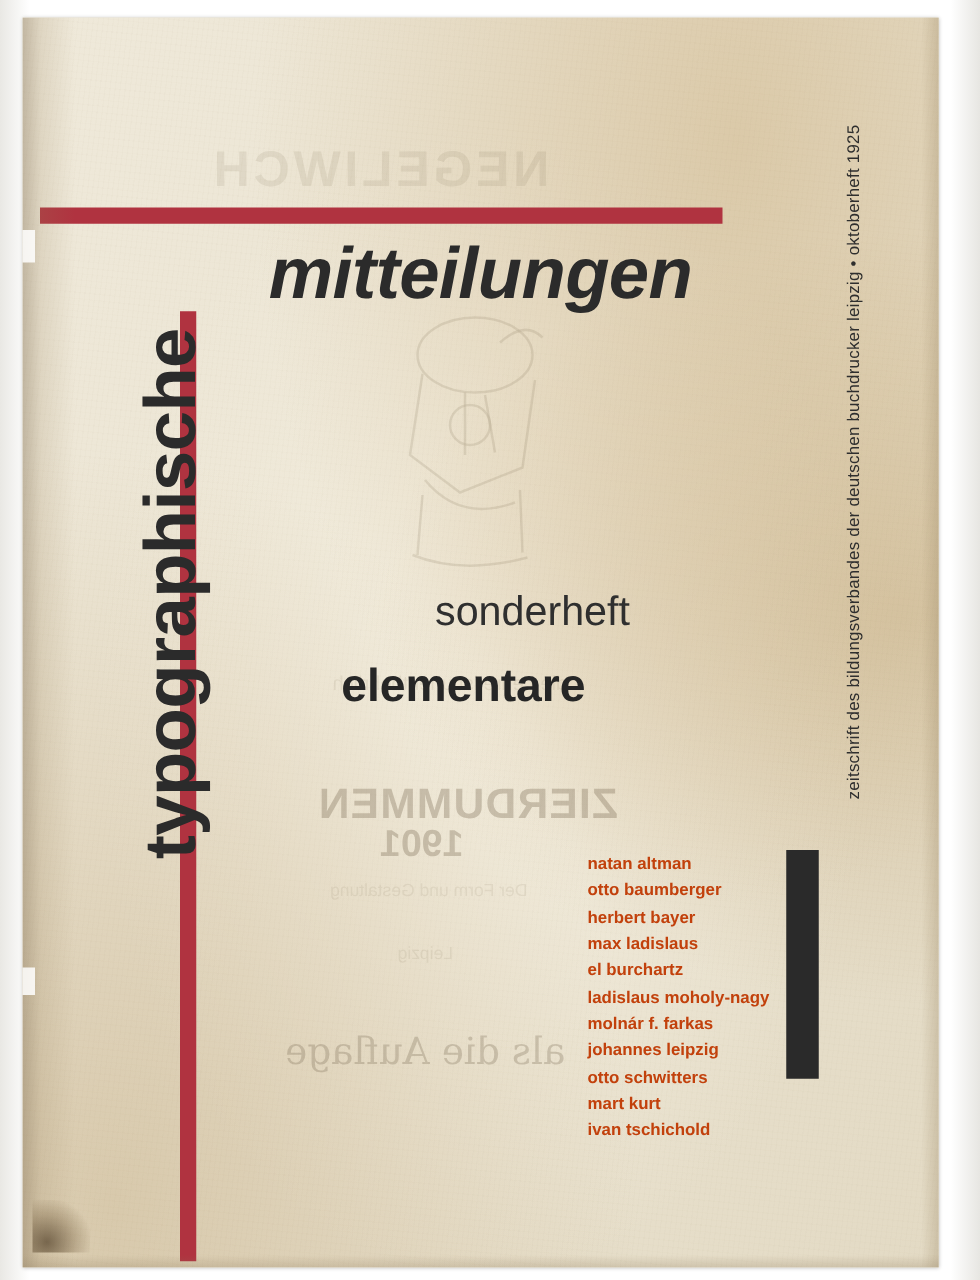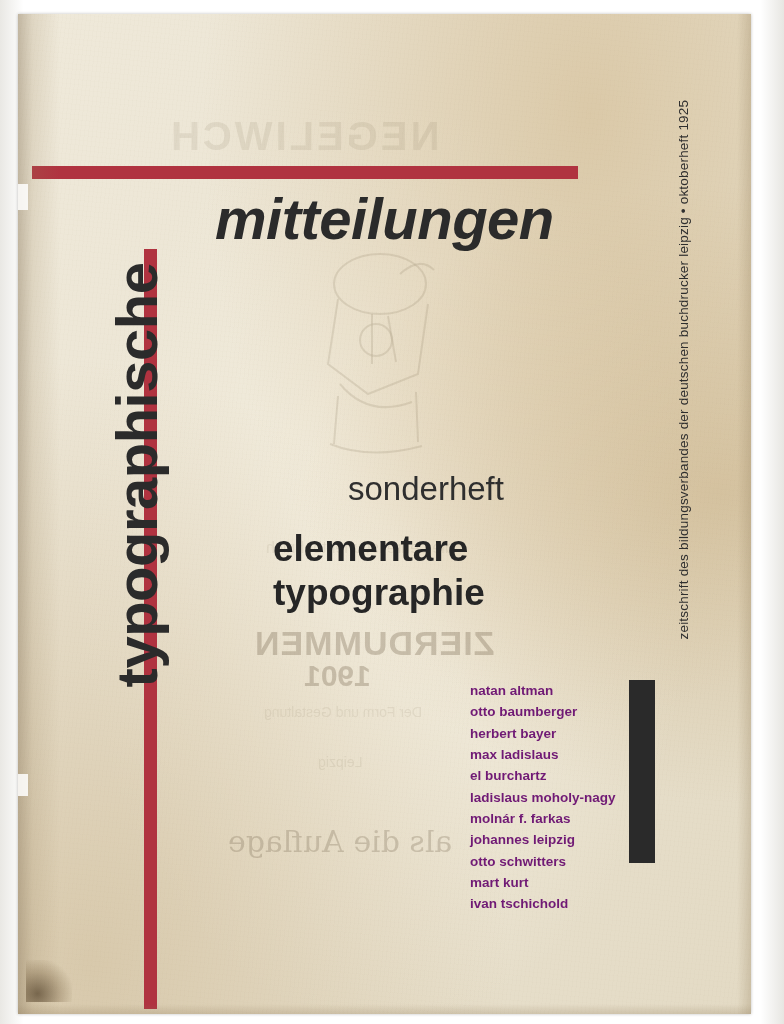--- a/index.html
+++ b/index.html
@@ -208,21 +208,21 @@
     text-align: left;
     white-space: nowrap;
   }
 
   
   .authors {
     position: absolute;
     left: 452px; top: 666px;
     font-size: 13.5px;
     font-weight: 700;
-    color: #701a75;
+    color: #c2410c;
     line-height: 1.58;
   }
   .authors div { white-space: nowrap; }
 
   .black-bar {
     position: absolute;
     left: 611px; top: 666px;
     width: 26px; height: 183px;
     background: #2a2a2a;
   }
@@ -275,21 +275,20 @@
 
     <div class="rule-h"></div>
     <div class="rule-v"></div>
 
     <div class="title-main">mitteilungen</div>
     <div class="title-vertical">typographische</div>
 
     <div class="sub-sonderheft">sonderheft</div>
     <div class="sub-elementare">
       <div>elementare</div>
-      <div>typographie</div>
     </div>
 
     <div class="masthead">zeitschrift des bildungsverbandes der deutschen buchdrucker leipzig • oktoberheft 1925</div>
 
     <div class="authors">
       <div>natan altman</div>
       <div>otto baumberger</div>
       <div>herbert bayer</div>
       <div>max ladislaus</div>
       <div>el burchartz</div>

